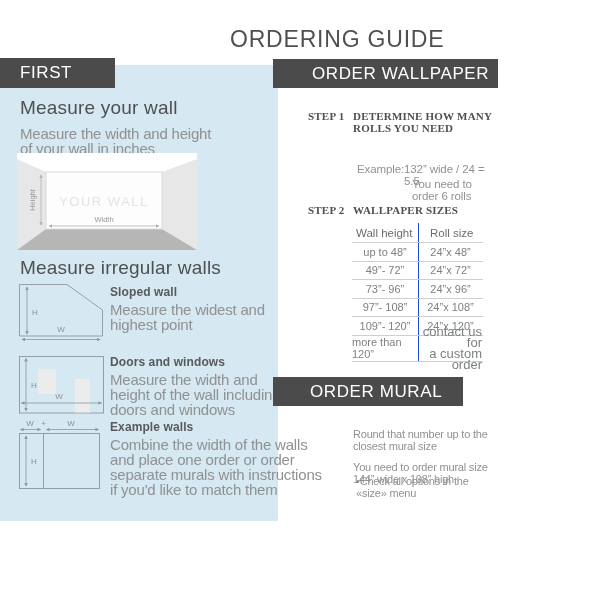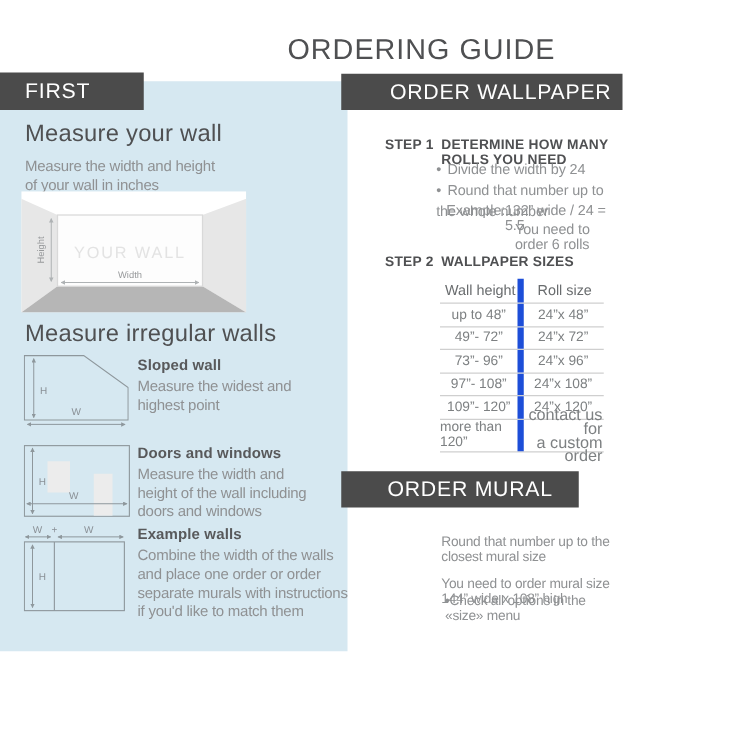--- a/index.html
+++ b/index.html
@@ -16,31 +16,31 @@
   .blue-panel { left:0; top:65px; width:278px; height:456px; background:#d6e8f1; }
 
   .bar { background:#4b4b4b; color:#ffffff; display:flex; align-items:center;
          font-size:17px; letter-spacing:.6px; }
   .bar-first     { left:0;    top:58px;  width:115px; height:30px; padding-left:20px; }
   .bar-wallpaper { left:273px; top:59px;  width:225px; height:29px; padding-left:39px; }
   .bar-mural     { left:273px; top:377px; width:190px; height:29px; padding-left:37px; }
 
   .h1 { font-size:19px; color:#4f5052; letter-spacing:.2px; }
   .gray { color:#8f9193; }
-  .desc { font-size:12px; line-height:15px; letter-spacing:-.2px; color:#8f9193; }
+  .desc { font-size:15px; line-height:15px; letter-spacing:-.2px; color:#8f9193; }
   .item-title { font-size:12px; font-weight:bold; color:#58595b; letter-spacing:.1px; }
 
-  .step-label, .step-title { font-size:11px; font-weight:bold; color:#4f5052; letter-spacing:.2px; }
+  .step-label, .step-title { font-size:11px; font-weight:bold; color:#4f5052; letter-spacing:.2px;font-family:Liberation Serif, serif; }
   .small { font-size:11.5px; letter-spacing:-.1px; }
   .bullet-row { line-height:17px; font-size:11.5px; color:#8f9193; letter-spacing:-.1px; }
   .bch { margin-right:5px; }
 
   .sizes-table { left:352px; top:223px; width:131px; font-size:11px; color:#7d8082; }
   .trow { display:flex; border-bottom:1px solid #cfcfcf; align-items:center; }
-  .tc1 { width:67px; border-right:5px solid #1d4ed8; display:flex; align-items:center;
+  .tc1 { width:67px; border-right:1px solid #1d4ed8; display:flex; align-items:center;
          justify-content:center; align-self:stretch; }
   .tc2 { width:63px; display:flex; align-items:center; justify-content:center; align-self:stretch; }
   .thead { height:20px; color:#696c6e; font-size:11.5px; }
   .thead .tc1 { justify-content:flex-start; padding-left:4px; }
   .thead .tc2 { justify-content:flex-start; padding-left:11px; }
   .trow.body { height:18.5px; }
   .trow.last { height:26px; }
   .trow.last .tc2 { text-align:right; line-height:11px; font-size:13px; }
 
   .mural-text { font-size:11px; color:#8f9193; letter-spacing:-.2px; }
@@ -123,24 +123,20 @@
   <div class="abs desc pre" style="left:110px; top:437px;">Combine the width of the walls
 and place one order or order
 separate murals with instructions
 if you'd like to match them</div>
 
   <div class="abs bar bar-wallpaper">ORDER WALLPAPER</div>
 
   <div class="abs step-label" style="left:308px; top:110px;">STEP 1</div>
   <div class="abs step-title" style="left:353px; top:110px;">DETERMINE HOW MANY ROLLS YOU NEED</div>
 
-  <div class="abs" style="left:349px; top:128px;">
-    <div class="bullet-row"><span class="bch">•</span><span>Divide the width by 24</span></div>
-    <div class="bullet-row"><span class="bch">•</span><span>Round that number up to the whole number</span></div>
-  </div>
 
   <div class="abs small gray" style="left:357px; top:163px;">Example:</div>
   <div class="abs small gray" style="left:404px; top:163px;">132” wide / 24 = 5.5</div>
   <div class="abs small gray" style="left:412px; top:178px;">You need to order 6 rolls</div>
 
   <div class="abs step-label" style="left:308px; top:204px;">STEP 2</div>
   <div class="abs step-title" style="left:353px; top:204px;">WALLPAPER SIZES</div>
 
   <div class="abs sizes-table">
     <div class="trow thead">

